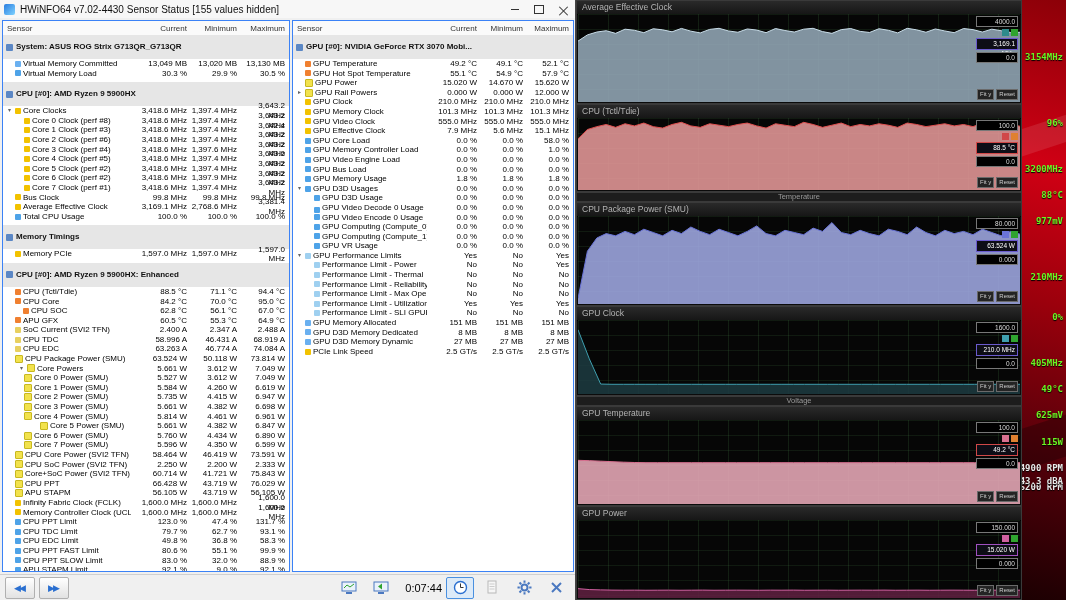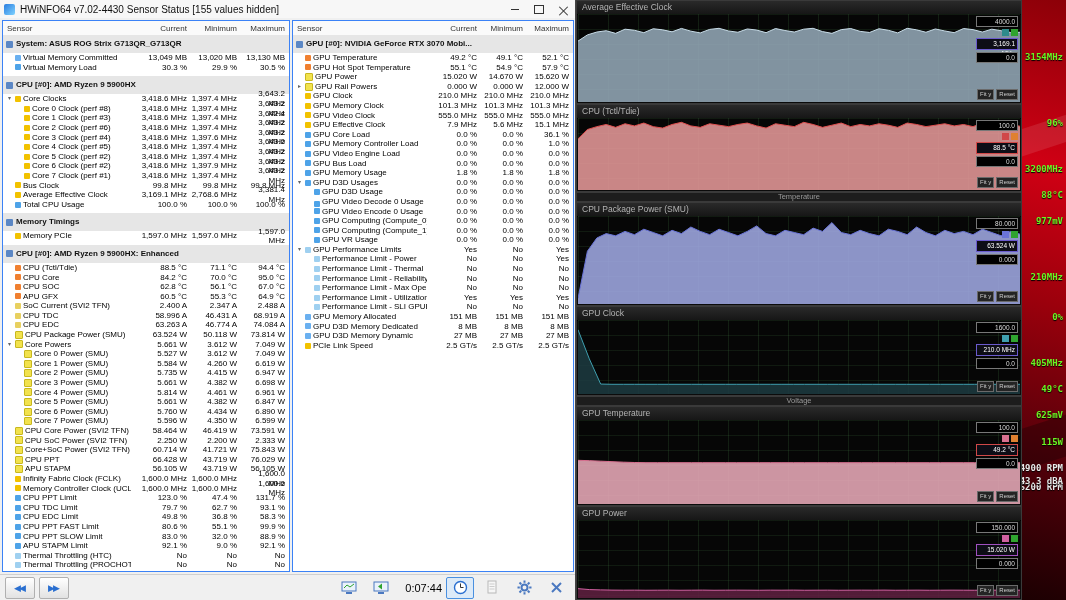--- a/index.html
+++ b/index.html
@@ -43,21 +43,21 @@
   .ic-clock{background:#f2c200;}
   .ic-usage{background:#4ea3e8;}
   .ic-temp{background:#f08030;}
   .ic-pow{background:#f2e24c;border:0.5px solid #c8b820;}
   .ic-cur{background:#e8d060;}
   .ic-mem{background:#6ab0f0;}
   .ic-flag{background:#9fd0f0;}
   .val{text-align:right;padding-right:4px;flex:none;}
   .pane.left .v-c{width:56px}.pane.left .v-mn{width:46px}.pane.left .v-mx{width:44px}
   .pane.right .v-c{width:50px}.pane.right .v-mn{width:42px}.pane.right .v-mx{width:42px}
-  .grouprow{display:flex;height:18px;line-height:10px;background:#e6e6e6;
+  .grouprow{display:flex;height:24px;line-height:10px;background:#e6e6e6;
             font-weight:bold;font-size:8px;color:#111;align-items:center;gap:3px;padding-left:3px;}
   .gicon{width:7px;height:7px;border-radius:1px;background:#5b87c5;flex:none;}
   .gaprow{height:4px;}
 
   .toolbar{position:absolute;left:0;right:0;bottom:0;height:26px;background:#f0f0f0;
            border-top:1px solid #d0d0d0;display:flex;align-items:center;padding:0 5px;box-sizing:border-box;}
   .navbtn{width:26px;height:20px;border:1px solid #b0b0b0;border-radius:2px;margin-right:4px;
           background:linear-gradient(#ffffff,#e2e2e2);display:flex;align-items:center;justify-content:center;
           color:#2a6fd0;font-size:9px;letter-spacing:-2px;padding-right:2px;}
   .tb-spacer{flex:1;}
@@ -312,21 +312,21 @@
             <span class="lbl" style="padding-left: 3px;">
               <span class="exp"></span>
               <i class="sicon ic-temp"></i>
               <span>CPU Core</span>
             </span>
             <span class="val v-c">84.2 °C</span>
             <span class="val v-mn">70.0 °C</span>
             <span class="val v-mx">95.0 °C</span>
           </div>
           <div class="srow">
-            <span class="lbl" style="padding-left: 3px;">
+            <span class="lbl" style="padding-left: 11px;">
               <span class="exp"></span>
               <i class="sicon ic-temp"></i>
               <span>CPU SOC</span>
             </span>
             <span class="val v-c">62.8 °C</span>
             <span class="val v-mn">56.1 °C</span>
             <span class="val v-mx">67.0 °C</span>
           </div>
           <div class="srow">
             <span class="lbl" style="padding-left: 3px;">
@@ -372,21 +372,21 @@
             <span class="lbl" style="padding-left: 3px;">
               <span class="exp"></span>
               <i class="sicon ic-pow"></i>
               <span>CPU Package Power (SMU)</span>
             </span>
             <span class="val v-c">63.524 W</span>
             <span class="val v-mn">50.118 W</span>
             <span class="val v-mx">73.814 W</span>
           </div>
           <div class="srow">
-            <span class="lbl" style="padding-left: 3px;">
+            <span class="lbl" style="padding-left: 3px; margin-left: 12px;">
               <span class="exp">▾</span>
               <i class="sicon ic-pow"></i>
               <span>Core Powers</span>
             </span>
             <span class="val v-c">5.661 W</span>
             <span class="val v-mn">3.612 W</span>
             <span class="val v-mx">7.049 W</span>
           </div>
           <div class="srow">
             <span class="lbl" style="padding-left: 12px;">
@@ -432,21 +432,21 @@
             <span class="lbl" style="padding-left: 12px;">
               <span class="exp"></span>
               <i class="sicon ic-pow"></i>
               <span>Core 4 Power (SMU)</span>
             </span>
             <span class="val v-c">5.814 W</span>
             <span class="val v-mn">4.461 W</span>
             <span class="val v-mx">6.961 W</span>
           </div>
           <div class="srow">
-            <span class="lbl" style="padding-left: 12px;">
+            <span class="lbl" style="padding-left: 28px;">
               <span class="exp"></span>
               <i class="sicon ic-pow"></i>
               <span>Core 5 Power (SMU)</span>
             </span>
             <span class="val v-c">5.661 W</span>
             <span class="val v-mn">4.382 W</span>
             <span class="val v-mx">6.847 W</span>
           </div>
           <div class="srow">
             <span class="lbl" style="padding-left: 12px;">
@@ -723,21 +723,21 @@
             <span class="val v-mx">15.1 MHz</span>
           </div>
           <div class="srow">
             <span class="lbl" style="padding-left: 3px;">
               <span class="exp"></span>
               <i class="sicon ic-usage"></i>
               <span>GPU Core Load</span>
             </span>
             <span class="val v-c">0.0 %</span>
             <span class="val v-mn">0.0 %</span>
-            <span class="val v-mx">36.1 %</span>
+            <span class="val v-mx">58.0 %</span>
           </div>
           <div class="srow">
             <span class="lbl" style="padding-left: 3px;">
               <span class="exp"></span>
               <i class="sicon ic-usage"></i>
               <span>GPU Memory Controller Load</span>
             </span>
             <span class="val v-c">0.0 %</span>
             <span class="val v-mn">0.0 %</span>
             <span class="val v-mx">1.0 %</span>

